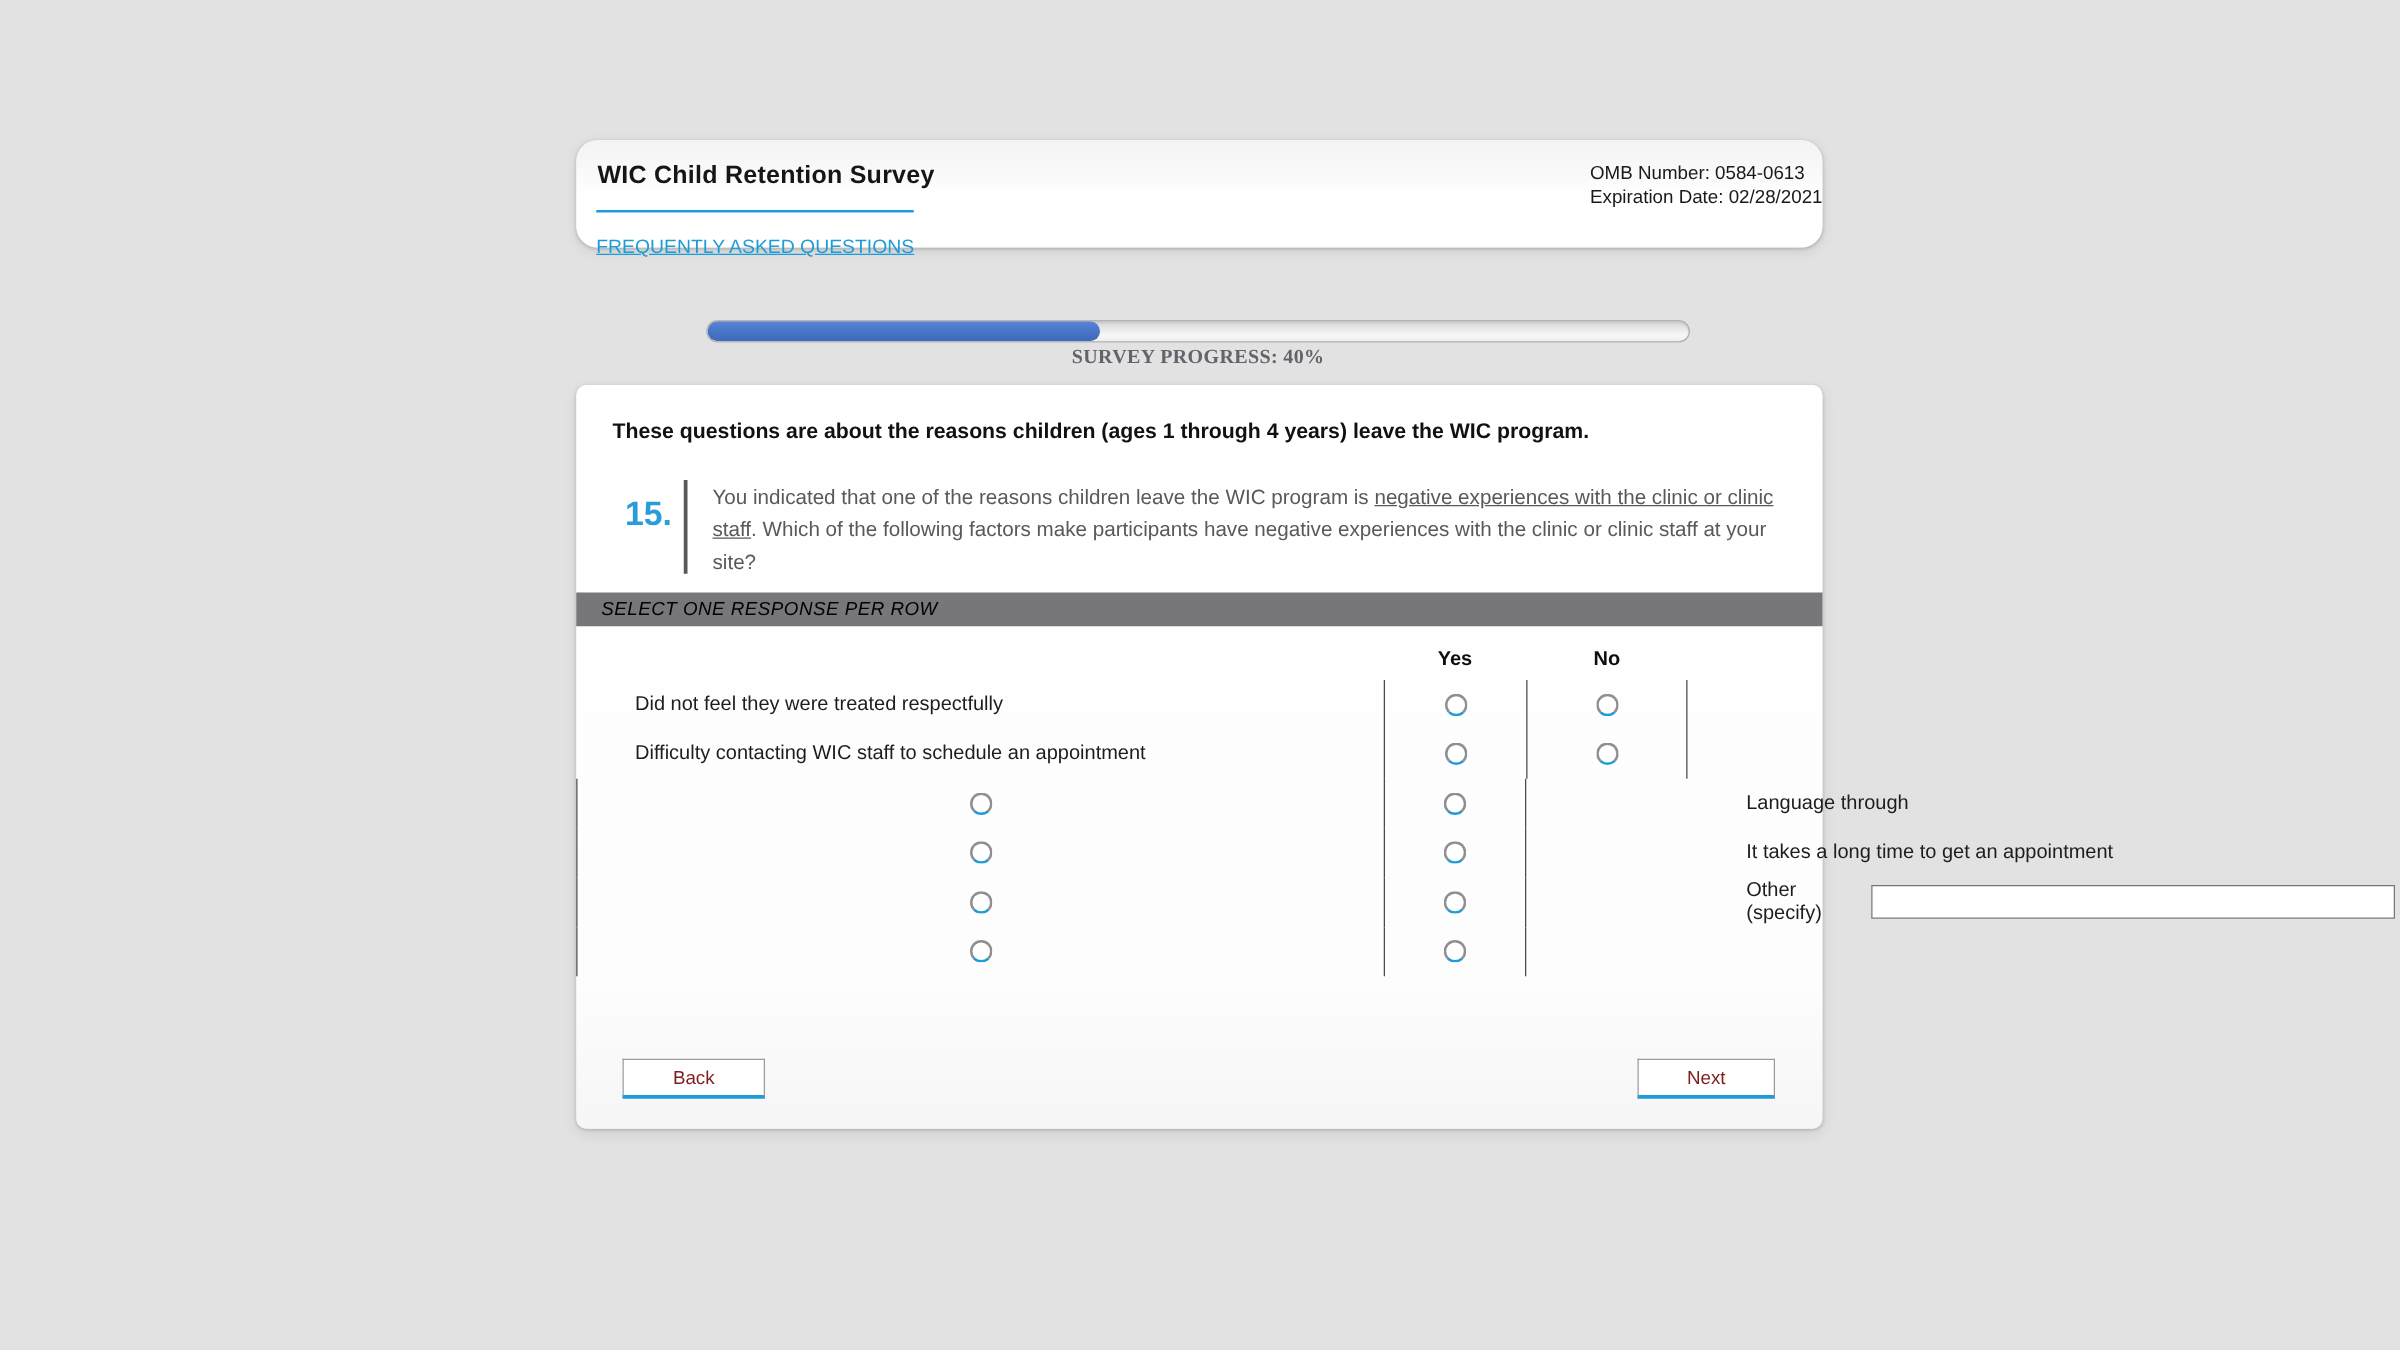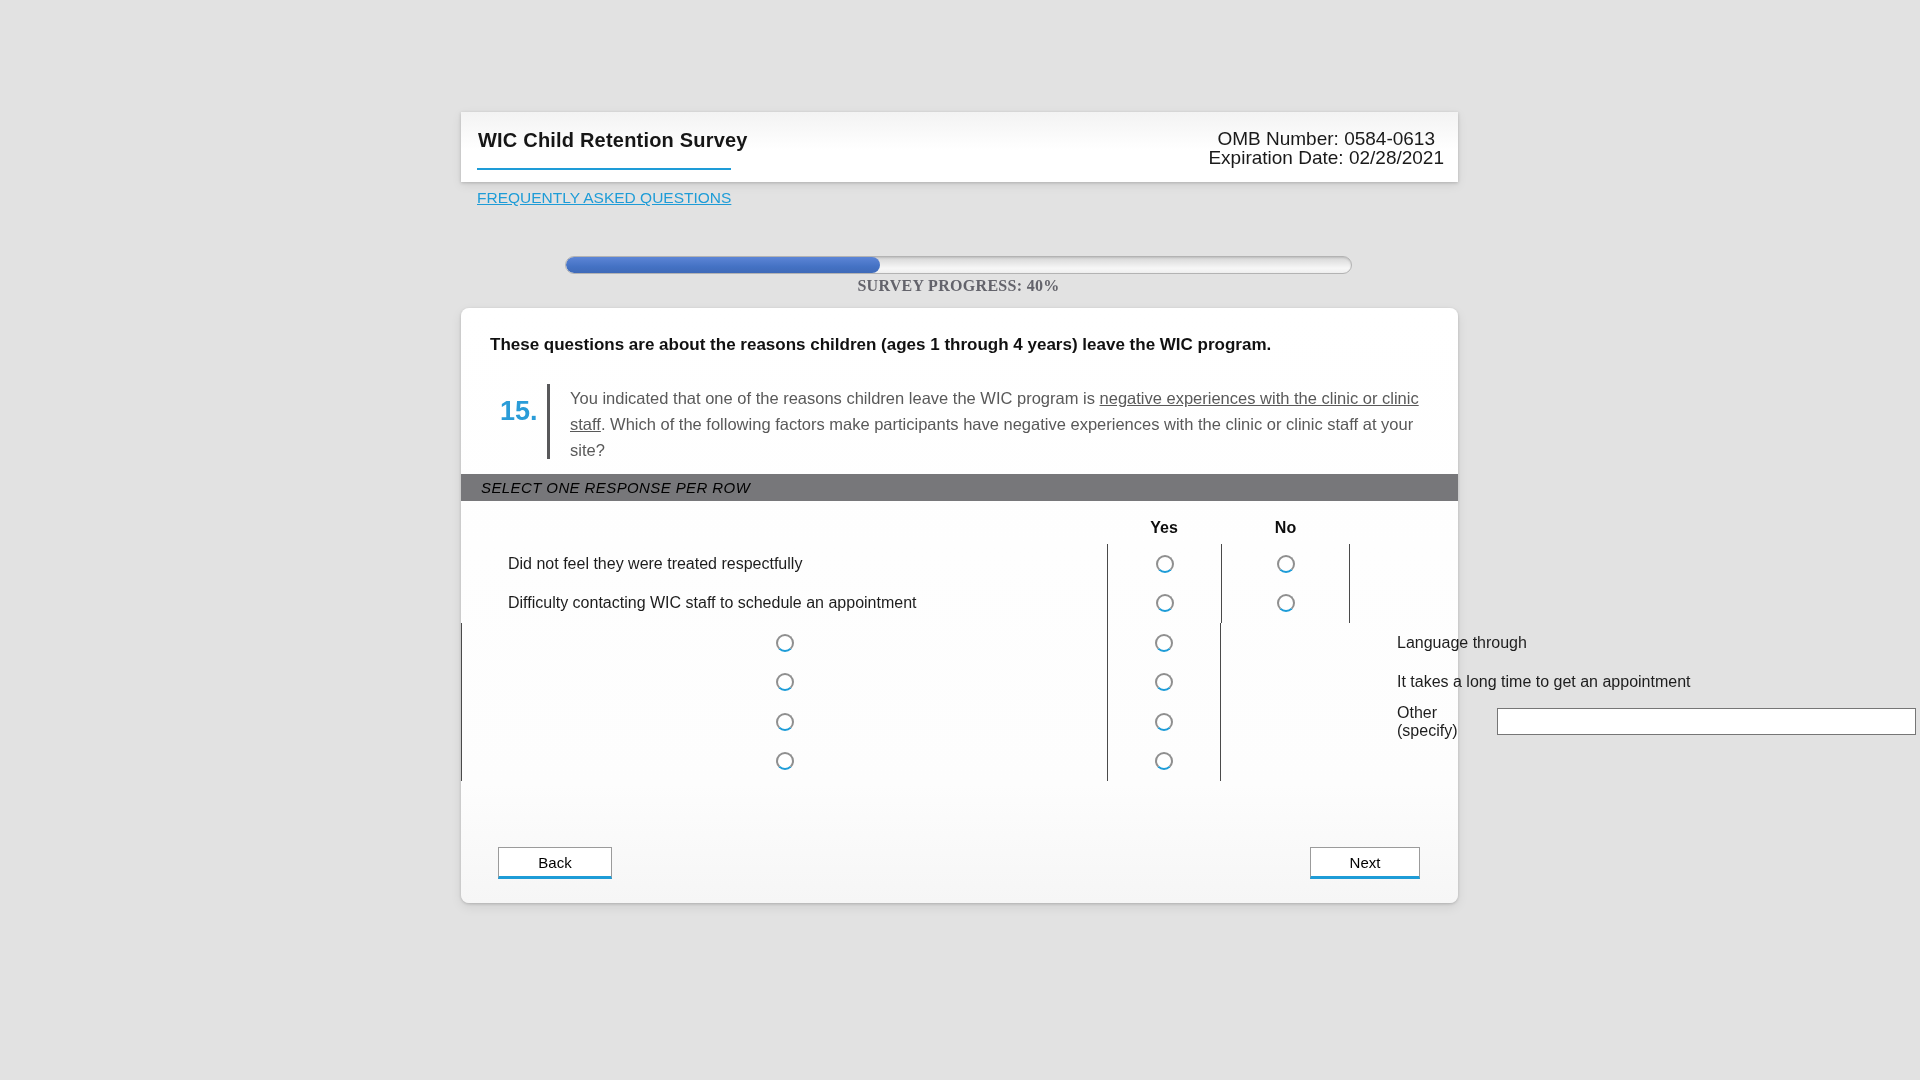--- a/index.html
+++ b/index.html
@@ -6,41 +6,41 @@
   html,body { width:1920px; height:1080px; }
   body {
     background:#e2e2e2;
     font-family:"Liberation Sans","DejaVu Sans",sans-serif;
     position:relative;
     overflow:hidden;
   }
 
   
   .header-card {
-    position:absolute; left:461px; top:112px; width:997px; height:70px;
+    position:absolute; left:461px; top:112px; width:997px; height:86px;
     background:linear-gradient(180deg,#f3f3f3 0%,#ffffff 55%);
-    border-radius:0;
+    border-radius:17px;
     box-shadow:0 1px 3px rgba(0,0,0,.18), 0 3px 10px rgba(0,0,0,.08);
   }
   .page-title {
     position:absolute; left:17px; top:17px;
     font-size:20px; font-weight:bold; color:#161616; letter-spacing:.2px;
   }
   .faq-link {
     position:absolute; left:16px; top:56px;
     display:inline-block;
     color:#1e9cd7; font-size:15.5px;
     text-decoration:underline;
     border-top:2px solid #1e9cd7;
     padding-top:19px;
     cursor:pointer;
   }
   .header-right {
-    position:absolute; right:14px; top:17px;
-    text-align:center; font-size:19px; color:#1a1a1a; line-height:19px;
+    position:absolute; right:0; top:17px;
+    text-align:left; font-size:15px; color:#1a1a1a; line-height:19px;
   }
 
   
   .progress-area { position:absolute; left:565px; top:256px; width:787px; }
   .progress-track {
     width:100%; height:18px; border-radius:10px;
     border:1px solid #b3b3b3;
     background:linear-gradient(180deg,#d6d6d6 0%,#f7f7f7 70%,#efefef 100%);
     box-shadow:inset 0 1px 2px rgba(0,0,0,.12);
     overflow:hidden;
@@ -121,21 +121,21 @@
     font-size:15px; padding:0 8px;
     font-family:"Liberation Sans","DejaVu Sans",sans-serif;
   }
 
   
   .nav-btn {
     position:absolute; top:539px; height:32px;
     background:#ffffff;
     border:1px solid #9b9b9b;
     border-bottom:3px solid #1e9cd7;
-    color:#000000; font-size:15px;
+    color:#7f1d1d; font-size:15px;
     font-family:"Liberation Sans","DejaVu Sans",sans-serif;
     cursor:pointer;
   }
   .btn-back { left:37px;  width:114px; }
   .btn-next { left:849px; width:110px; }
 </style>
 </head>
 <body>
 
 <section class="header-card">

